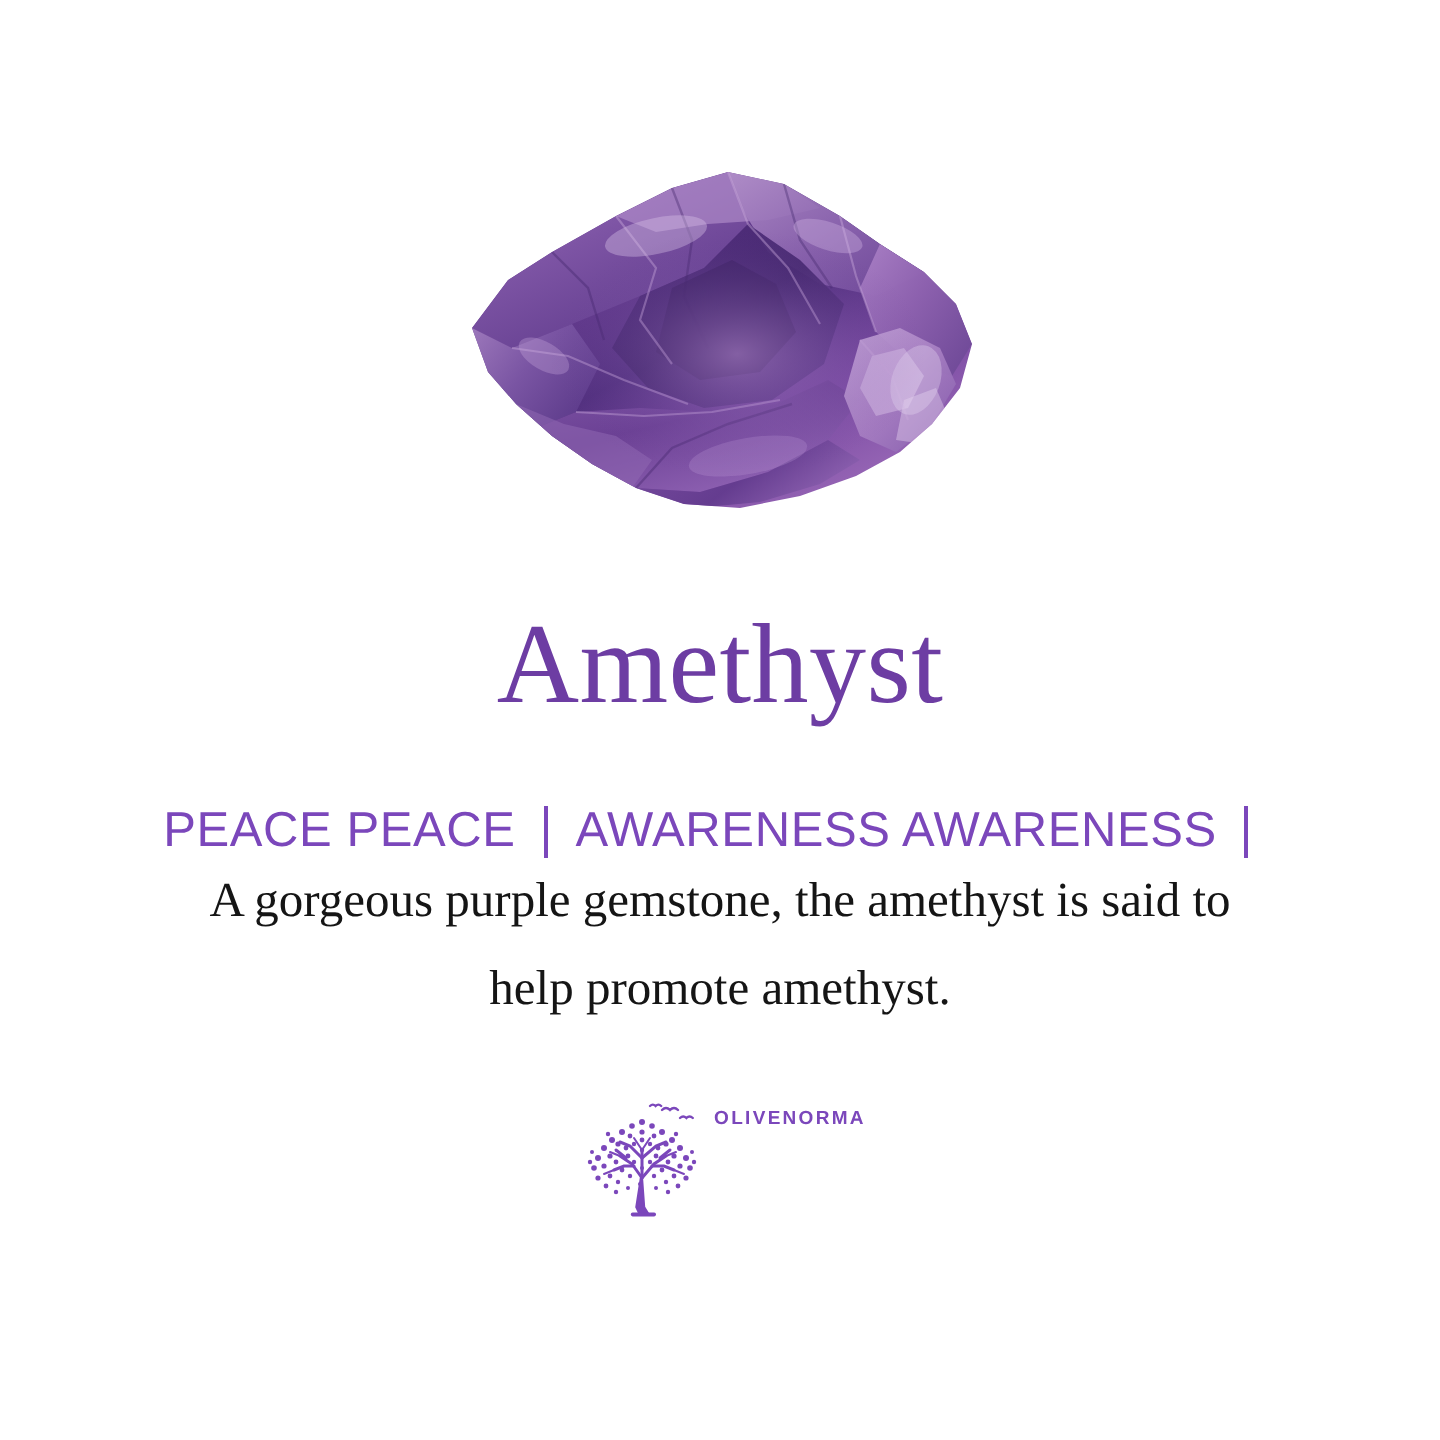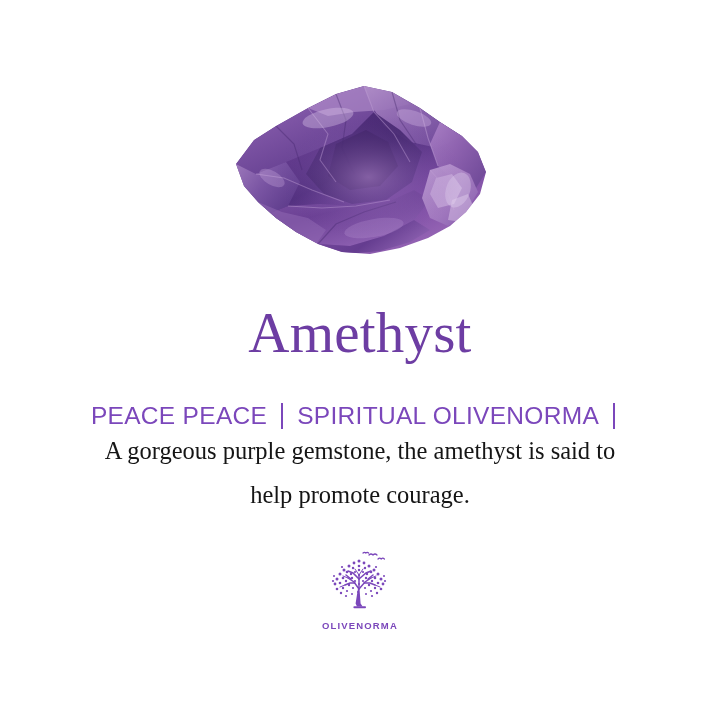--- a/index.html
+++ b/index.html
@@ -79,22 +79,22 @@
     font-family: "Liberation Serif", serif;
     font-size: 24.5px;
     line-height: 44px;
     color: #151515;
   }
 
   
   .logo {
     margin-top: 34px;
     display: flex;
-    flex-direction: column;
-    align-items: center;
+    flex-direction: row;
+    align-items: flex-start;
   }
   .logo-mark { width: 70px; height: 66px; display: block; }
   .logo-word {
     font-family: "Liberation Sans", sans-serif;
     font-size: 9.5px;
     font-weight: bold;
     letter-spacing: 1.15px;
     color: #7b47bb;
     margin-top: 3px;
   }
@@ -220,27 +220,27 @@
         </g>
       </svg>
     </div>
   </div>
 
   <div class="title">Amethyst</div>
 
   <div class="keywords">
     <span>PEACE PEACE</span>
     <span class="kw-sep"></span>
-    <span>SPIRITUAL OLIVENORMA</span>
+    <span>AWARENESS AWARENESS</span>
     <span class="kw-sep"></span>
   </div>
 
   <div class="desc">
     <div>A gorgeous purple gemstone, the amethyst is said to</div>
-    <div>help promote courage.</div>
+    <div>help promote amethyst.</div>
   </div>
 
   <div class="logo">
     <svg class="logo-mark" viewBox="0 0 70 66" xmlns="http://www.w3.org/2000/svg" aria-hidden="true">
       <g fill="#7b47bb">
 
         <path d="M33.2 36 L34.4 36 L35.6 52.4 L37.6 55.6 L32.0 55.6 L30.6 52.6 Z"></path>
         <rect x="28.4" y="55.2" width="12.6" height="2.0" rx="0.9"></rect>
 
         <g stroke="#7b47bb" stroke-width="1.5" fill="none" stroke-linecap="round">

